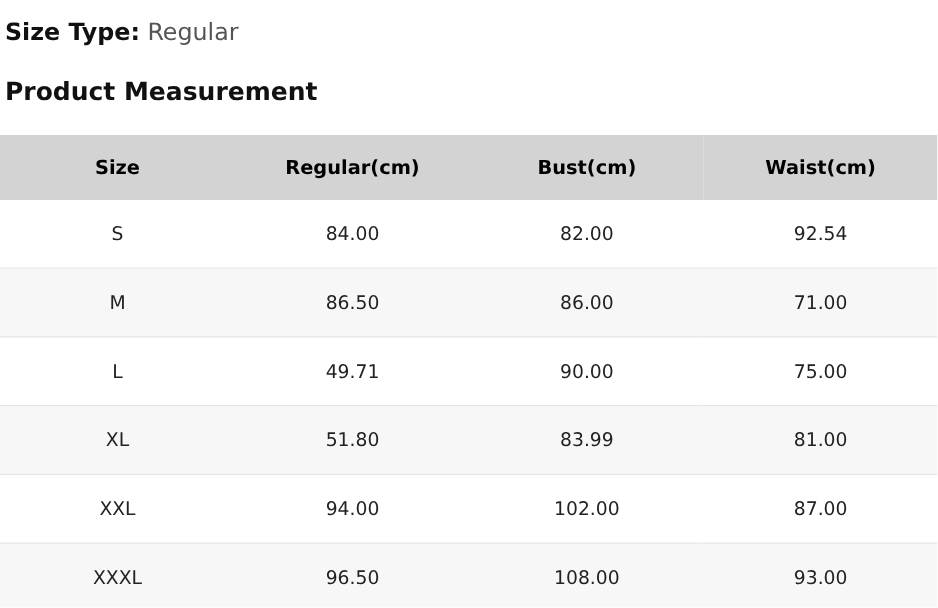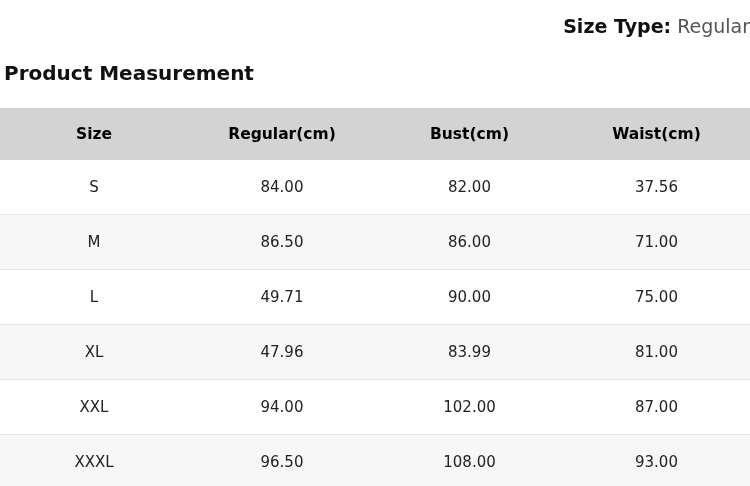--- a/index.html
+++ b/index.html
@@ -18,21 +18,20 @@
     width: 750px;
     height: 486px;
     position: relative;
     box-sizing: border-box;
   }
   .size-type-line {
     padding: 14px 0 0 4px;
     font-size: 19px;
     line-height: 24px;
     white-space: nowrap;
-    text-align: right;
   }
   .size-type-label {
     font-weight: bold;
     color: #111111;
   }
   .size-type-value {
     font-weight: normal;
     color: #555555;
     margin-left: 6px;
   }
@@ -105,37 +104,37 @@
         <th>Regular(cm)</th>
         <th>Bust(cm)</th>
         <th>Waist(cm)</th>
       </tr>
     </thead>
     <tbody>
       <tr class="odd">
         <td>S</td>
         <td>84.00</td>
         <td>82.00</td>
-        <td>37.56</td>
+        <td>92.54</td>
       </tr>
       <tr class="even">
         <td>M</td>
         <td>86.50</td>
         <td>86.00</td>
         <td>71.00</td>
       </tr>
       <tr class="odd">
         <td>L</td>
         <td>49.71</td>
         <td>90.00</td>
         <td>75.00</td>
       </tr>
       <tr class="even">
         <td>XL</td>
-        <td>47.96</td>
+        <td>51.80</td>
         <td>83.99</td>
         <td>81.00</td>
       </tr>
       <tr class="odd">
         <td>XXL</td>
         <td>94.00</td>
         <td>102.00</td>
         <td>87.00</td>
       </tr>
       <tr class="even">

